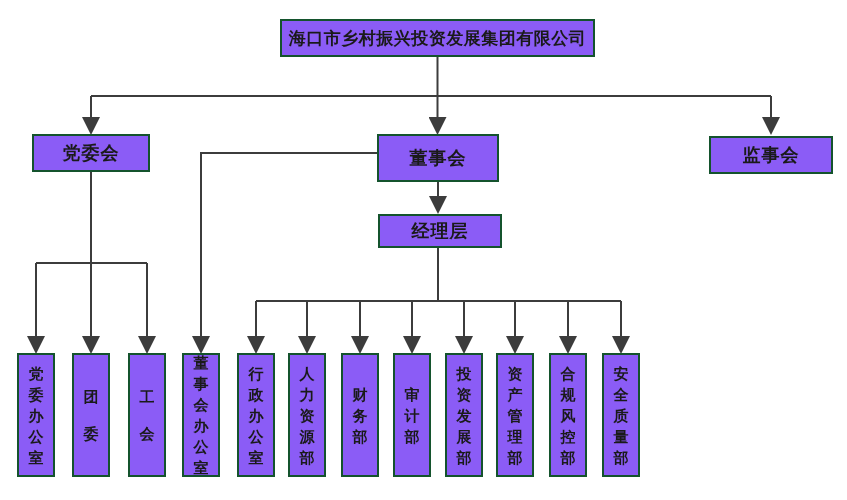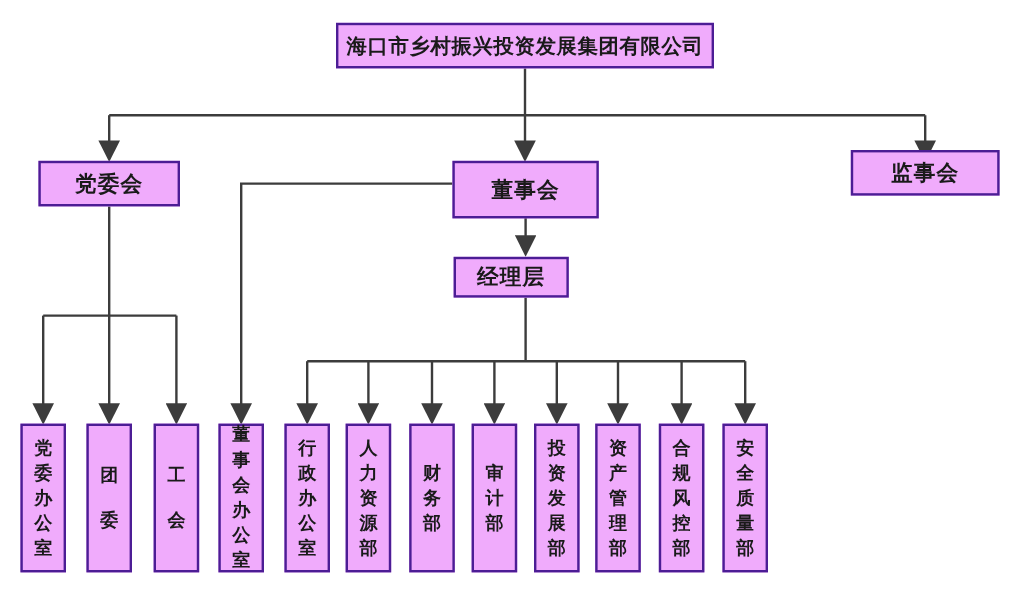--- a/index.html
+++ b/index.html
@@ -17,22 +17,22 @@
   }
   .connectors {
     position: absolute;
     left: 0; top: 0;
     width: 847px;
     height: 500px;
   }
   .box {
     position: absolute;
     box-sizing: border-box;
-    background: #f0abfc;
-    border: 2px solid #4c1d95;
+    background: #8b5cf6;
+    border: 2px solid #14532d;
     color: #1a1a1a;
     font-weight: bold;
     display: flex;
     align-items: center;
     justify-content: center;
     z-index: 2;
   }
   .h { font-size: 18px; letter-spacing: 1px; white-space: nowrap; }
   .title-box { font-size: 17px; letter-spacing: 0.5px; }
   .v {
@@ -88,25 +88,25 @@
   <div class="box h title-box" style="left:280px; top:19px; width:315px; height:38px;">
     <span>海口市乡村振兴投资发展集团有限公司</span>
   </div>
 
   <div class="box h" style="left:32px; top:134px; width:118px; height:38px;">
     <span>党委会</span>
   </div>
   <div class="box h" style="left:377px; top:134px; width:122px; height:48px;">
     <span>董事会</span>
   </div>
-  <div class="box h" style="left:709px; top:125px; width:124px; height:38px;">
+  <div class="box h" style="left:709px; top:136px; width:124px; height:38px;">
     <span>监事会</span>
   </div>
 
-  <div class="box h" style="left:378px; top:214px; width:96px; height:34px;">
+  <div class="box h" style="left:378px; top:214px; width:124px; height:34px;">
     <span>经理层</span>
   </div>
 
   <div class="box v" style="left:17px; top:353px; width:38px; height:124px;">
       <span class="vchar">党</span>
       <span class="vchar">委</span>
       <span class="vchar">办</span>
       <span class="vchar">公</span>
       <span class="vchar">室</span>
     </div>

